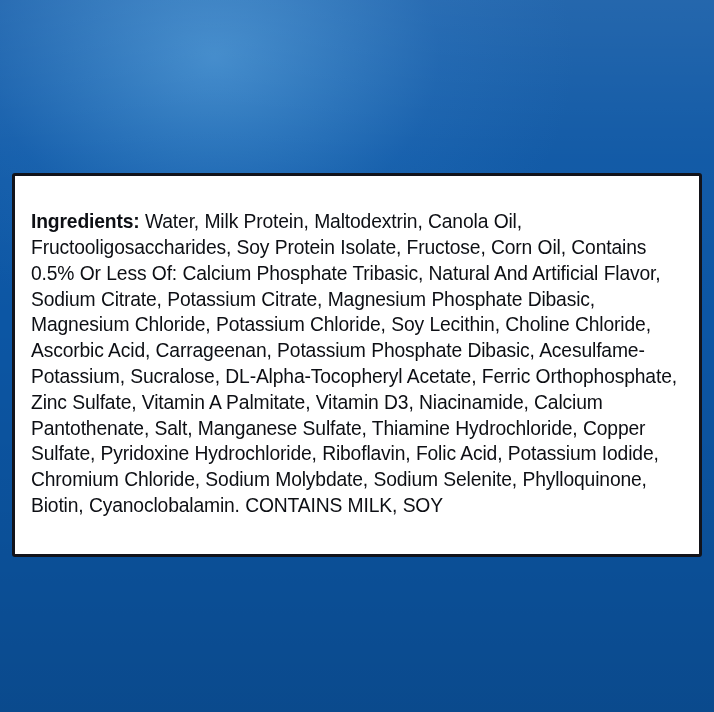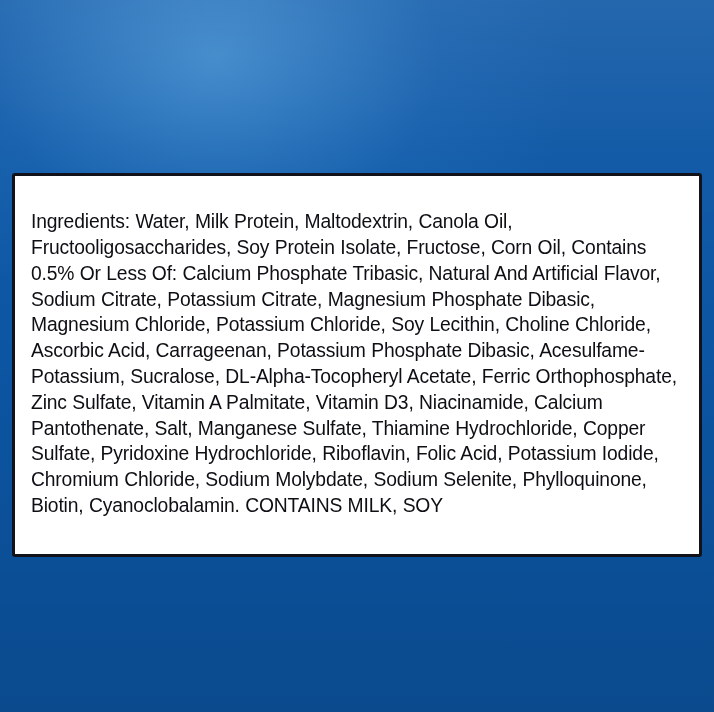--- a/index.html
+++ b/index.html
@@ -65,21 +65,21 @@
   }
   .ingredients-text {
     color: #0d0f14;
     font-size: 19.3px;
     line-height: 25.8px;
     letter-spacing: -0.15px;
     text-align: left;
     word-spacing: 0.2px;
   }
   .ingredients-text .heading {
-    font-weight: normal;
+    font-weight: bold;
   }
 </style>
 </head>
 <body>
 
 <div class="label-canvas">
   <div class="sheen2"></div>
   <div class="sheen"></div>
 
   <div class="ingredients-panel">

